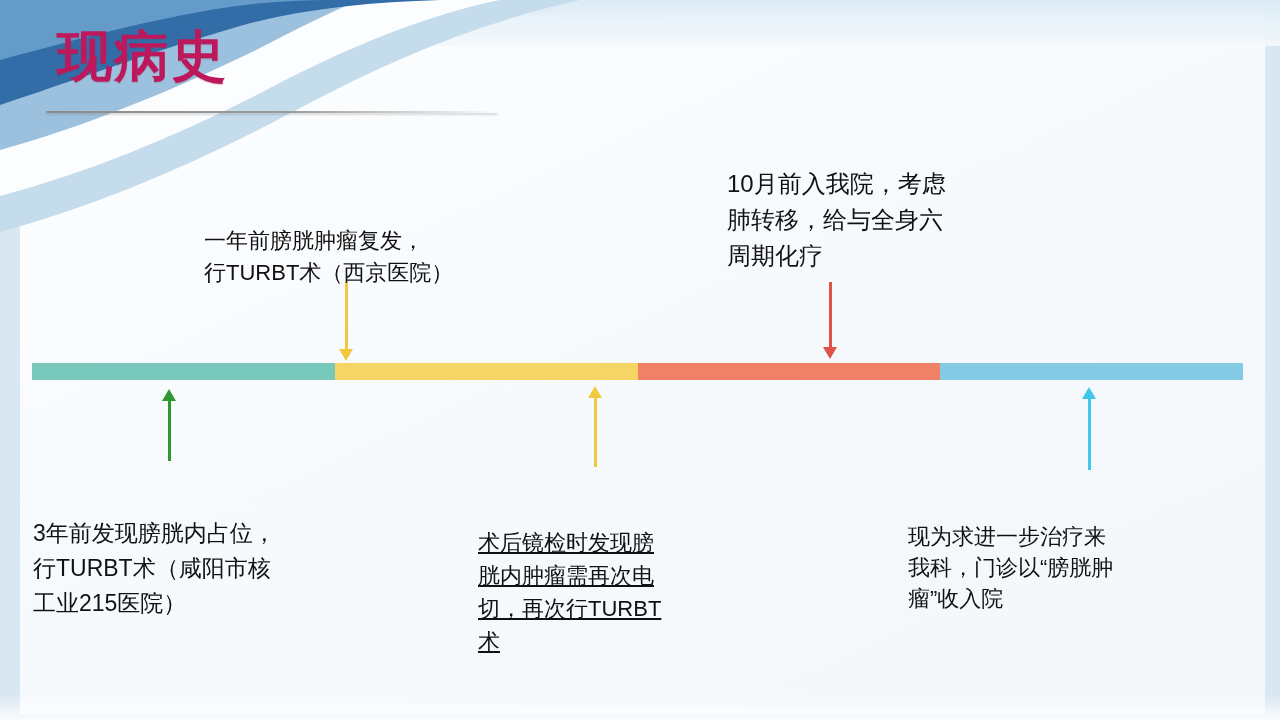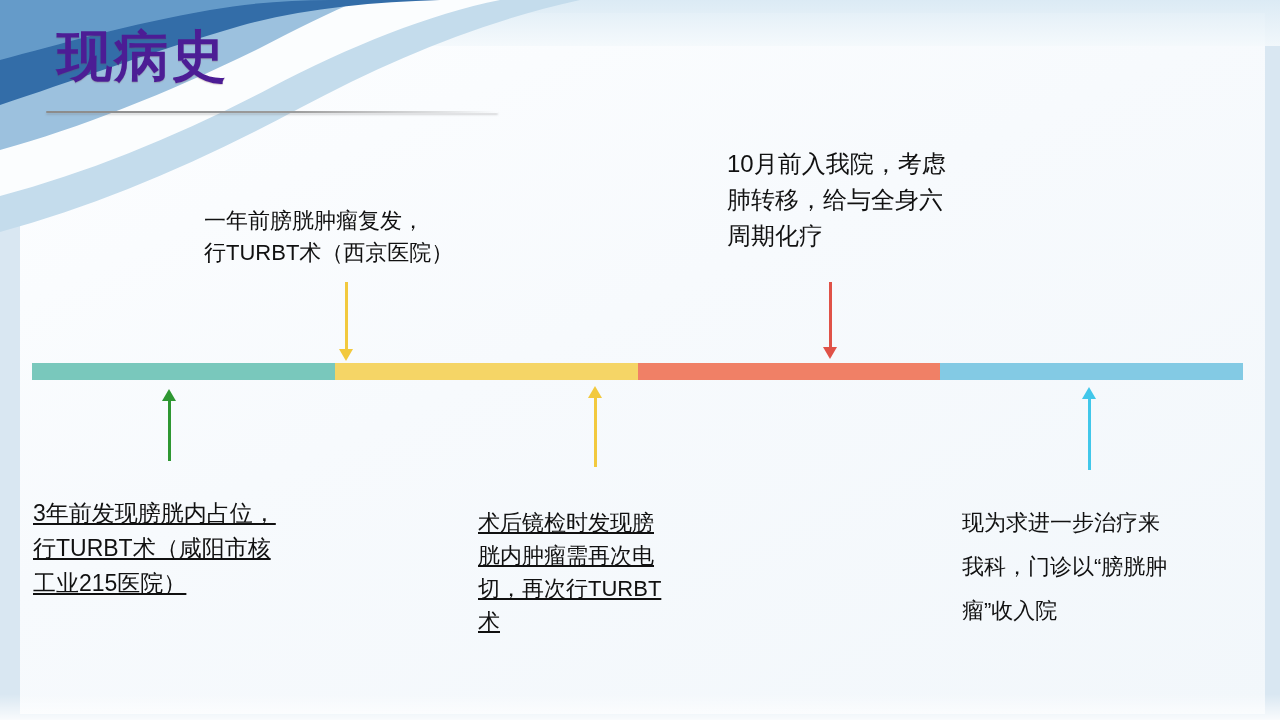--- a/index.html
+++ b/index.html
@@ -42,20 +42,21 @@
     width: 1211px; height: 17px;
     display: flex;
   }
   .timeline-segment { flex: 1 1 0; }
   .event-label {
     position: absolute;
     color: #111111;
     white-space: pre-line;
     font-size: 22px;
     line-height: 32px;
+    margin-top: 20px;
   }
   .arrow {
     position: absolute;
     width: 14px;
     display: flex;
     flex-direction: column;
     align-items: center;
   }
   .arrow .head-up {
     width: 0; height: 0;
@@ -92,21 +93,21 @@
     </linearGradient>
   </defs>
   <rect x="0" y="0" width="1280" height="46" fill="url(#bandGrad)" opacity="0.9"></rect>
   <path d="M0,232 C100,205 200,162 300,108 C390,60 480,22 580,0 L0,0 Z" fill="#c4dcec"></path>
   <path d="M0,196 C90,172 180,135 270,88 C350,46 430,14 500,0 L0,0 Z" fill="#fbfdfe"></path>
   <path d="M0,150 C80,128 170,92 260,48 C295,30 330,12 360,0 L0,0 Z" fill="#9cc1de"></path>
   <path d="M0,105 C70,82 150,52 240,26 C300,9 370,2 440,0 L0,0 Z" fill="#336da8"></path>
   <path d="M0,60 C60,44 130,24 210,10 C250,3 290,0 330,0 L0,0 Z" fill="#6fa3cf" opacity="0.85"></path>
 </svg>
 
-<div class="slide-title" style="color: #4c1d95;">现病史</div>
+<div class="slide-title" style="color: #be185d;">现病史</div>
 
 <div class="title-divider"></div>
 
 <div class="timeline-bar">
   <div class="timeline-segment" style="background-color: rgb(121, 200, 188);"></div>
   <div class="timeline-segment" style="background-color: rgb(245, 213, 102);"></div>
   <div class="timeline-segment" style="background-color: rgb(240, 128, 102);"></div>
   <div class="timeline-segment" style="background-color: rgb(131, 202, 228);"></div>
 </div>
 
@@ -135,26 +136,26 @@
     <div class="shaft"></div>
 </div>
 
 <div class="event-label" style="left:204px; top:205px; width:330px;">一年前膀胱肿瘤复发，
 行TURBT术（西京医院）</div>
 
 <div class="event-label" style="left:727px; top:146px; width:290px; font-size:24px; line-height:36px;">10月前入我院，考虑
 肺转移，给与全身六
 周期化疗</div>
 
-<div class="event-label" style="left:33px; top:496px; width:320px; font-size:23px; line-height:35px;text-decoration:underline;">3年前发现膀胱内占位，
+<div class="event-label" style="left:33px; top:496px; width:320px; font-size:23px; line-height:35px;">3年前发现膀胱内占位，
 行TURBT术（咸阳市核
 工业215医院）</div>
 
 <div class="event-label" style="left:478px; top:506px; width:230px; line-height:33px;text-decoration:underline;">术后镜检时发现膀
 胱内肿瘤需再次电
 切，再次行TURBT
 术</div>
 
-<div class="event-label" style="left:962px; top:501px; width:250px; line-height:44px;">现为求进一步治疗来
+<div class="event-label" style="left:908px; top:501px; width:250px; line-height:31px;">现为求进一步治疗来
 我科，门诊以“膀胱肿
 瘤”收入院</div>
 
 <div class="bottom-fade"></div>
 
 </body></html>

